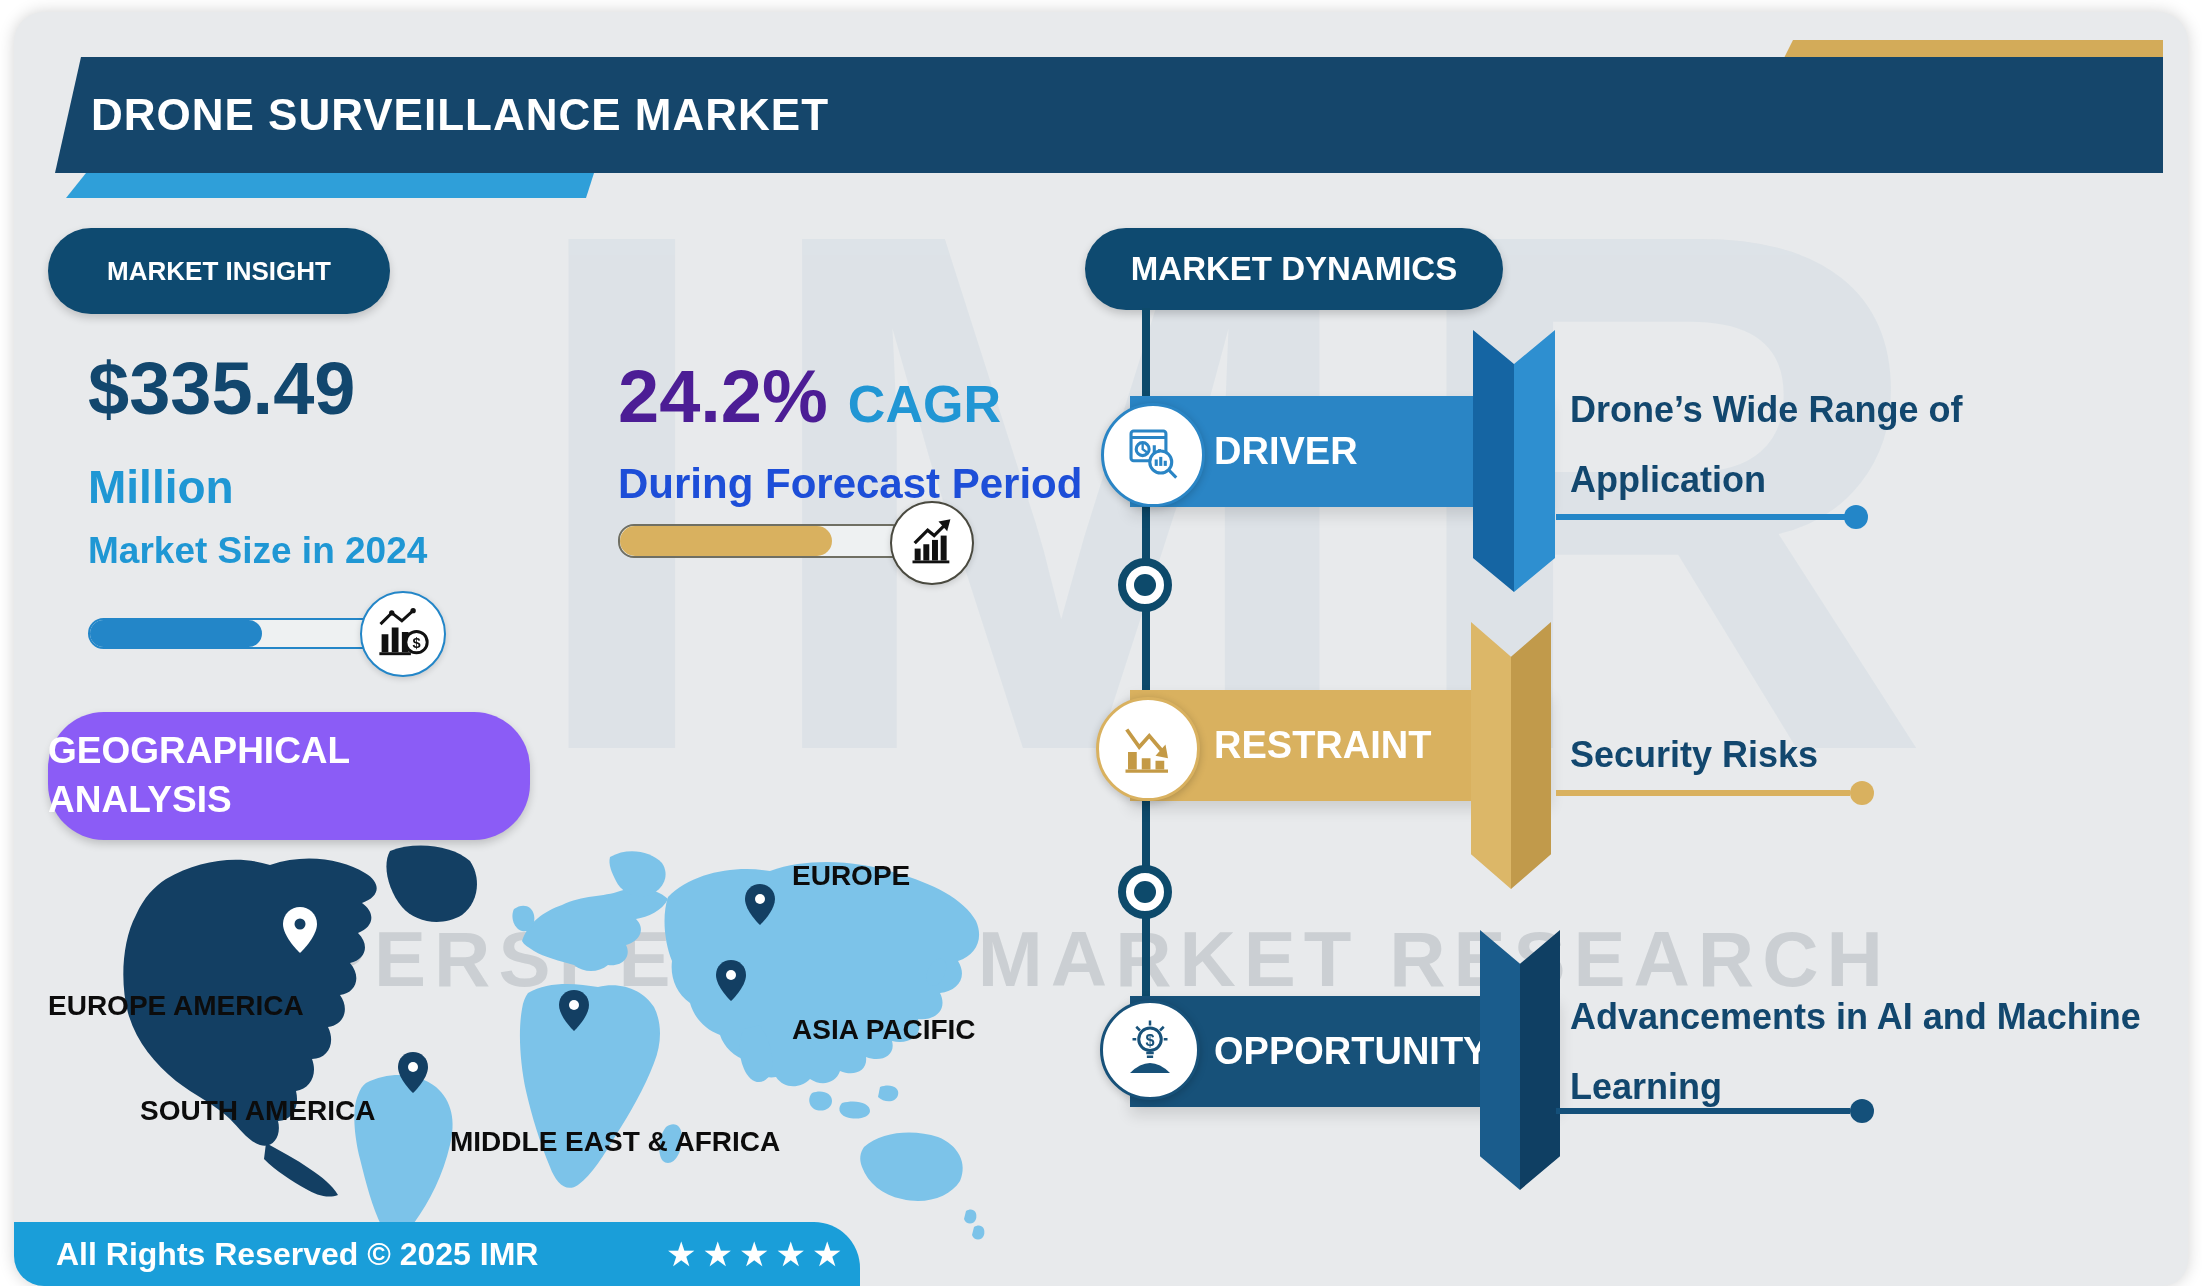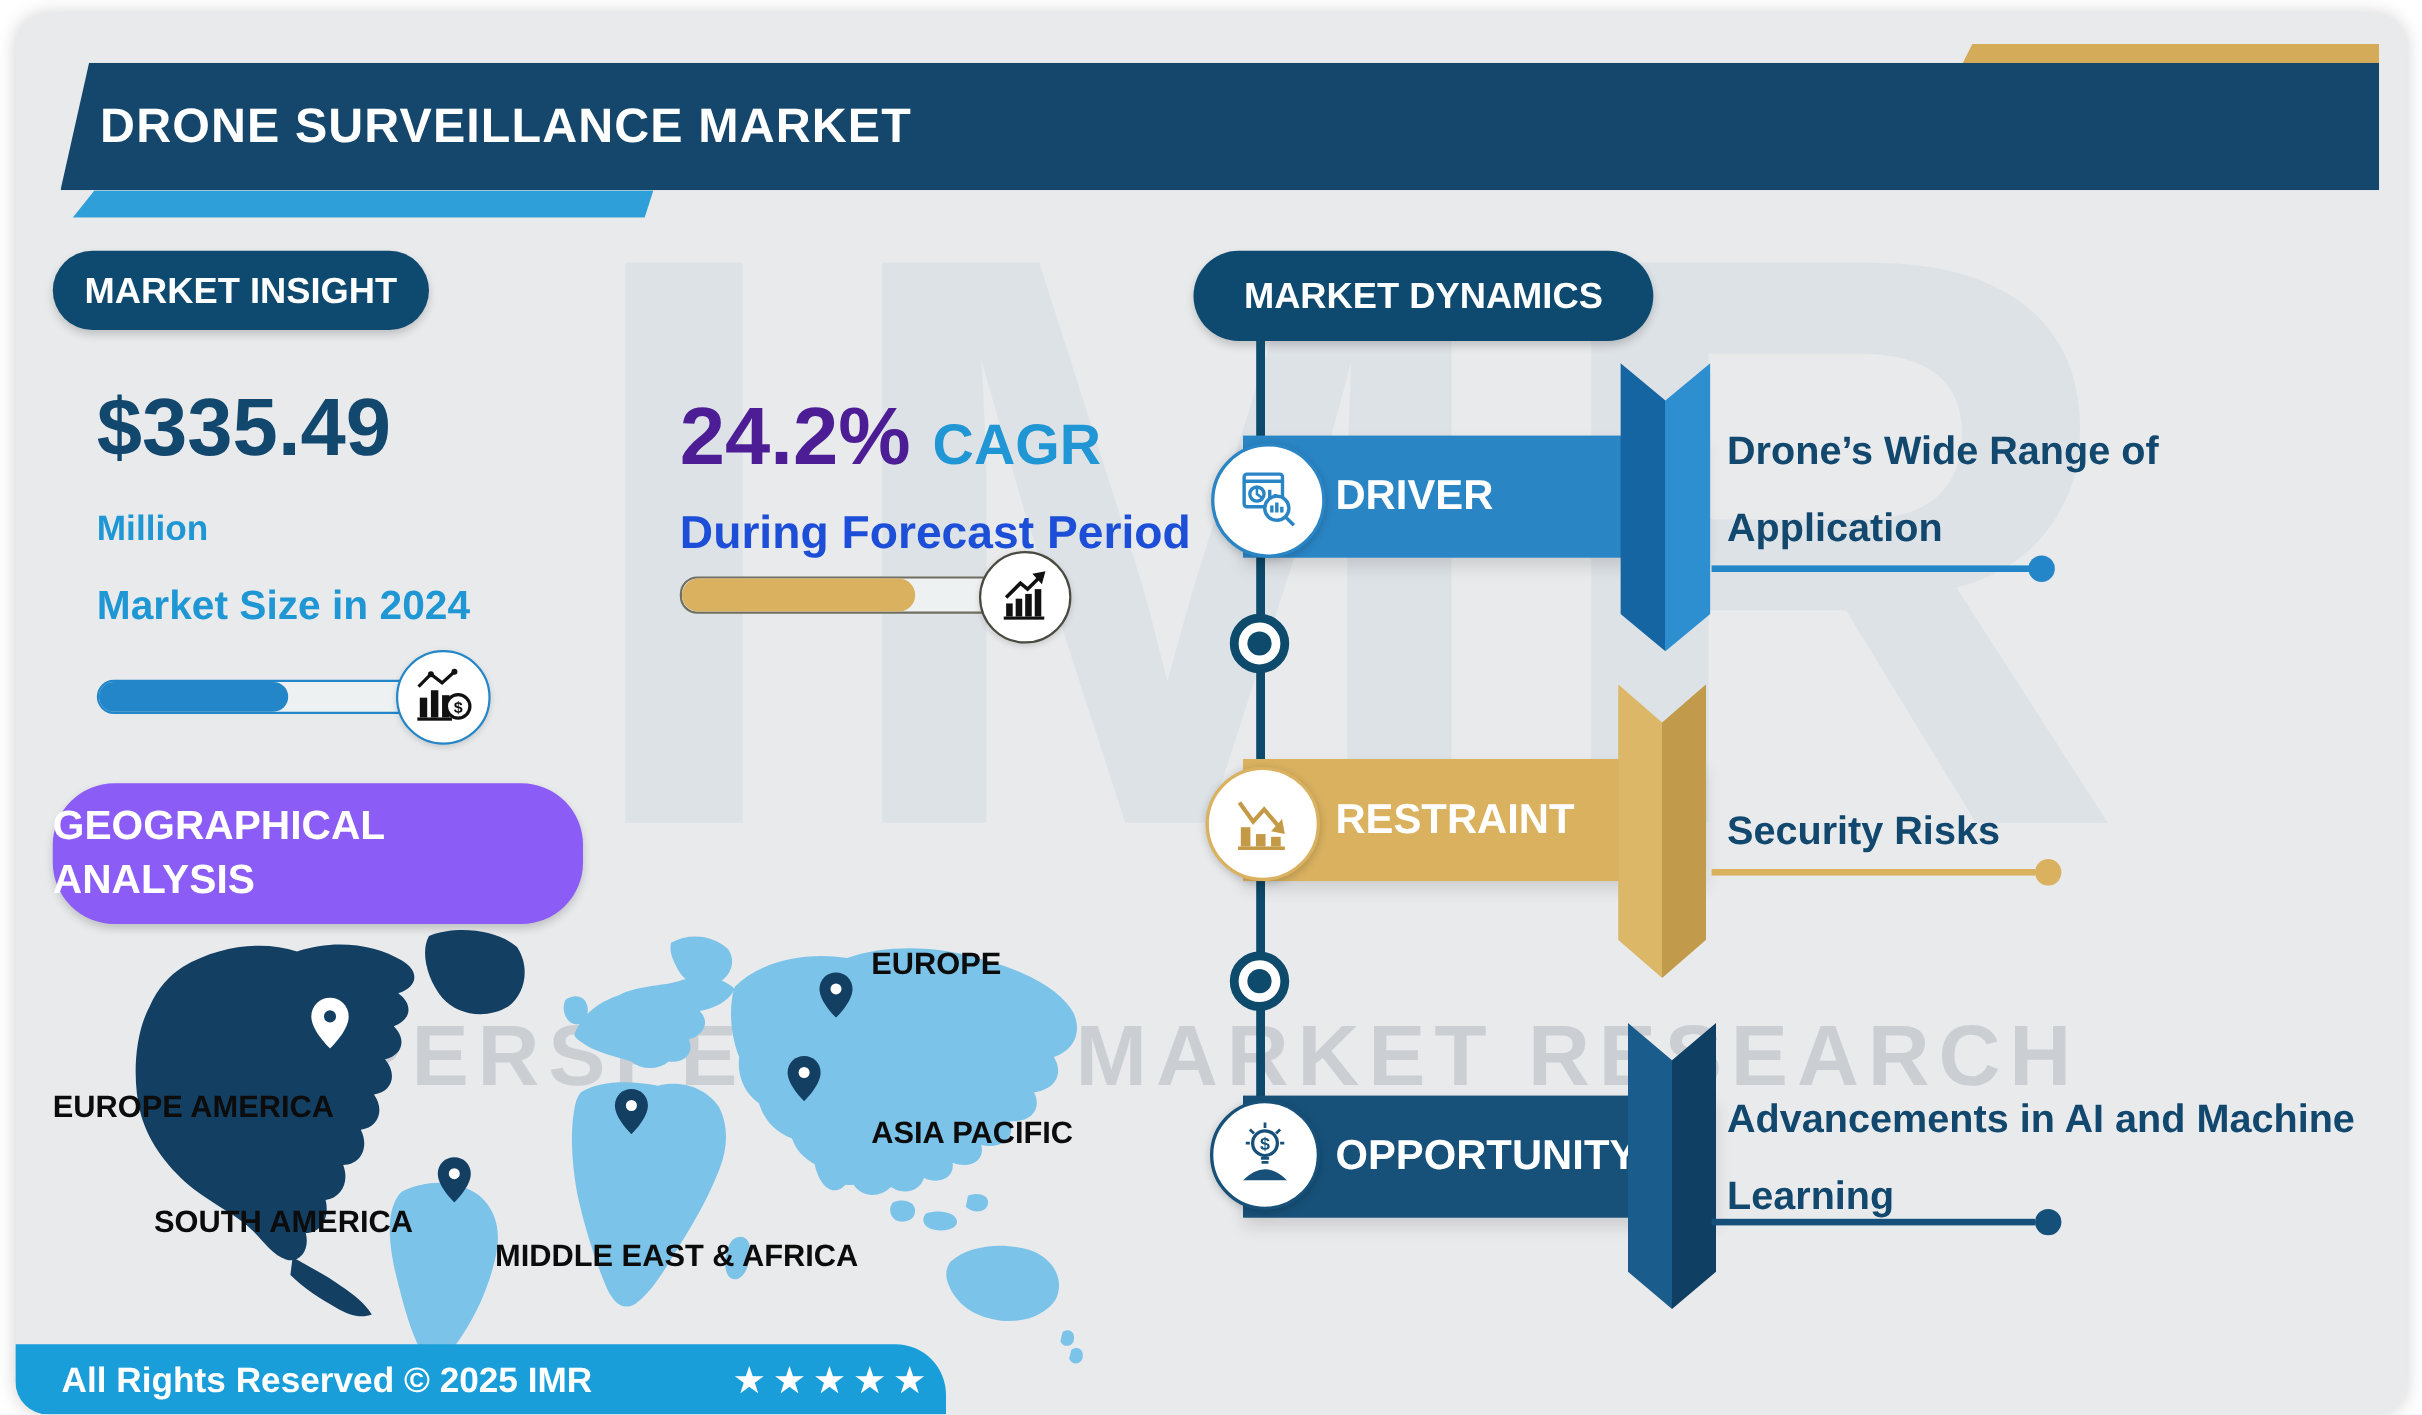--- a/index.html
+++ b/index.html
@@ -30,30 +30,30 @@
     display:flex;align-items:center;box-shadow:0 6px 10px rgba(0,0,0,.15);
   }
   .title-bar .t{color:#fff;font-size:44px;font-weight:700;letter-spacing:1px;padding-left:36px;}
   .accent-bar{left:52px;top:161px;width:528px;height:25px;background:#2f9fd9;
     clip-path:polygon(20px 0,100% 0,calc(100% - 8px) 100%,0 100%);}
   
   .pill{
     background:#0e4a70;border-radius:60px;display:flex;align-items:center;justify-content:center;
     color:#fff;font-weight:700;box-shadow:0 4px 8px rgba(0,0,0,.18);
   }
-  .insight-pill{left:34px;top:216px;width:342px;height:72px;font-size:33px;}
+  .insight-pill{left:34px;top:216px;width:342px;height:86px;font-size:26px;}
   .dynamics-pill{left:1071px;top:216px;width:418px;height:82px;font-size:33px;}
   .geo-badge{
     left:34px;top:700px;width:482px;height:128px;background:#8b5cf6;border-radius:56px;
     display:flex;flex-direction:column;justify-content:center;
     color:#fff;font-weight:700;font-size:37px;line-height:1.32;box-shadow:0 4px 8px rgba(0,0,0,.18);
   }
   
   .value-big{font-size:74px;font-weight:700;color:#12476e;line-height:1;}
-  .unit{font-size:32px;font-weight:700;color:#1f97d4;line-height:1;}
+  .unit{font-size:46px;font-weight:700;color:#1f97d4;line-height:1;}
   .caption{font-size:37px;font-weight:700;color:#1f97d4;line-height:1;}
   .bar-track{
     border:2px solid #2386c8;background:#eef1f2;border-radius:16px;overflow:visible;
   }
   .bar-fill{position:absolute;left:0;top:0;height:100%;border-radius:16px;background:#2386c8;}
   .bar-track.gold{border-color:#6f6f63;}
   .bar-fill.gold{background:#d9b15f;}
   .icon-circle{
     background:#ffffff;border-radius:50%;display:flex;align-items:center;justify-content:center;
     box-shadow:0 2px 6px rgba(0,0,0,.15);

